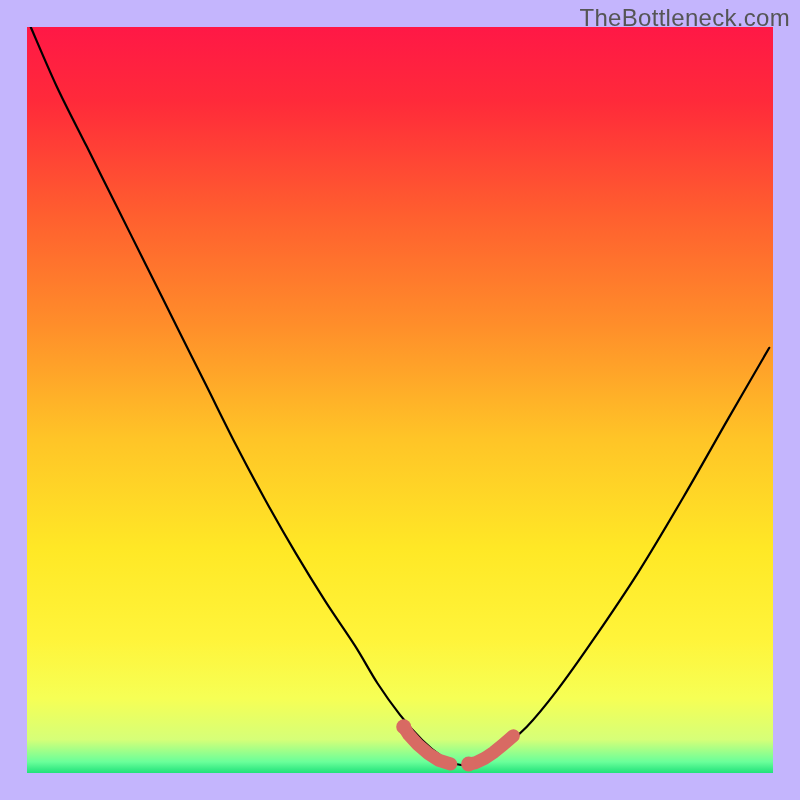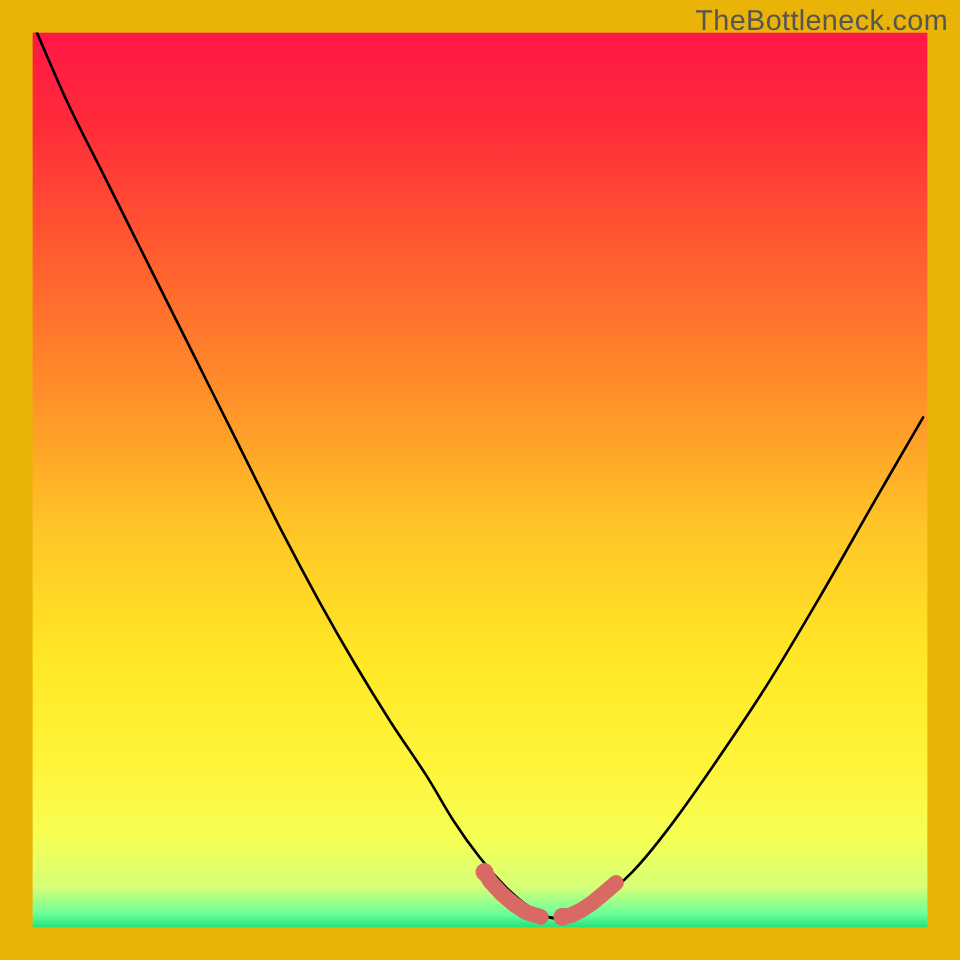--- a/index.html
+++ b/index.html
@@ -8,21 +8,21 @@
     width: 800px;
     height: 800px;
     background: #000;
     overflow: hidden;
     font-family: Arial, Helvetica, sans-serif;
   }
   .frame {
     position: relative;
     width: 800px;
     height: 800px;
-    background: #eab308;
+    background: #c4b5fd;
   }
   .watermark {
     position: absolute;
     top: 4px;
     right: 10px;
     color: #555;
     font-size: 24px;
     font-weight: 500;
     letter-spacing: 0.3px;
     z-index: 50;

